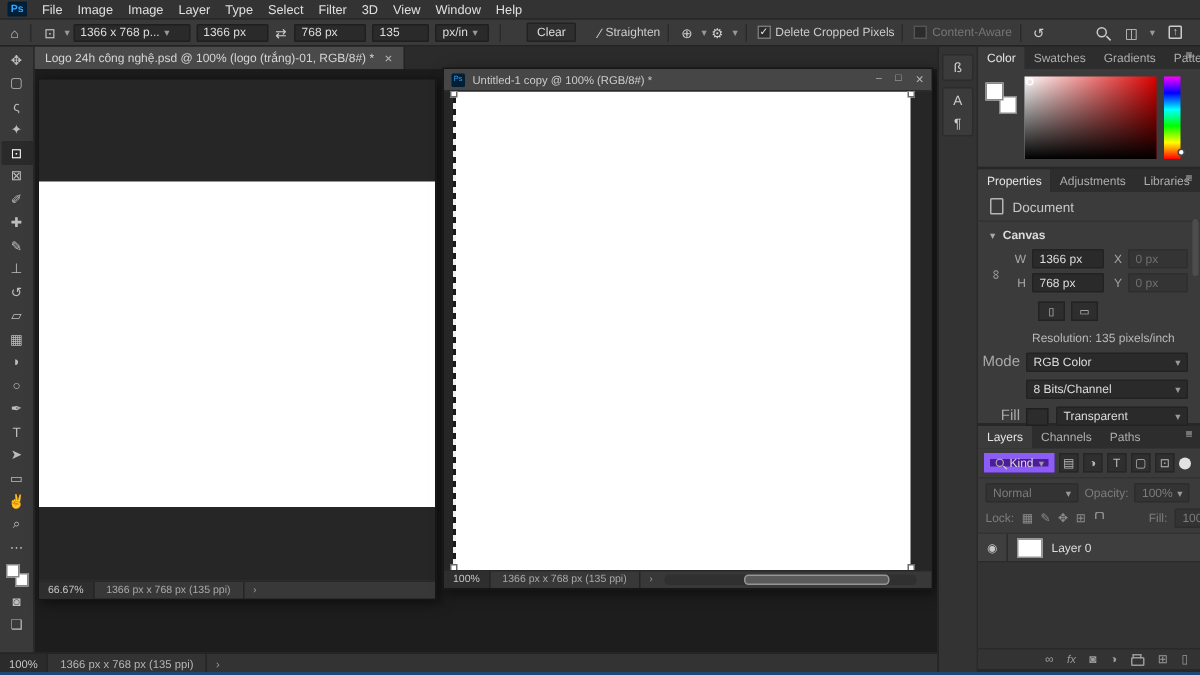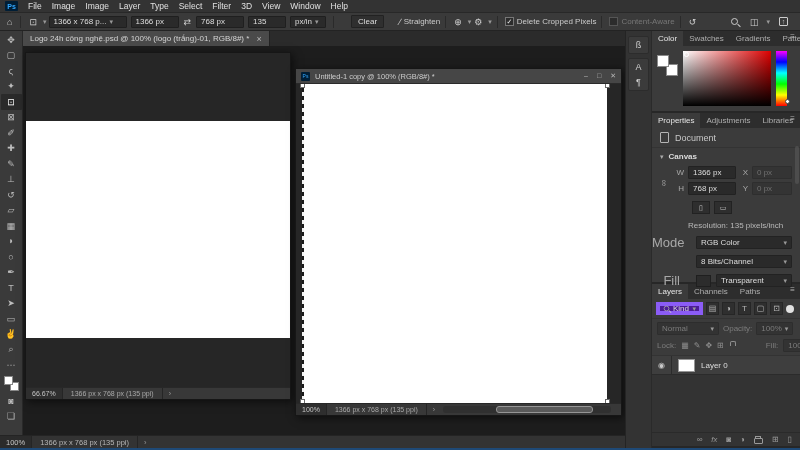--- a/index.html
+++ b/index.html
@@ -37,21 +37,21 @@
   .tool { width:21px; height:15.5px; flex:none; display:flex; align-items:center; justify-content:center; font-size:9px; color:#bdbdbd; }
   .tool.selected { background:#2a2a2a; color:#fff; border-radius:1px; }
   .fgbg { position:relative; width:15px; height:15px; margin:3px 0 2px; flex:none; }
   .fgbg .fg { position:absolute; top:0; left:0; width:9px; height:9px; background:#fff; border:1px solid #888; z-index:2; }
   .fgbg .bg { position:absolute; bottom:0; right:0; width:9px; height:9px; background:#fff; border:1px solid #888; }
 
   
   .pasteboard { position:absolute; top:46px; left:23px; width:602px; bottom:15px; background:#1d1d1d; }
   .window { position:absolute; background:#262626; border:1px solid #161616; box-shadow:2px 2px 8px rgba(0,0,0,.55); z-index:10; }
   .win1 { left:25px; top:52px; width:266px; height:348px; }
-  .win2 { left:295px; top:68px; width:327px; height:348px; }
+  .win2 { left:295px; top:45px; width:327px; height:348px; }
   .win-titlebar { height:15px; background:#3f3f3f; display:flex; align-items:center; padding:0 5px; gap:5px; font-size:7.5px; color:#ccc; border-bottom:1px solid #2a2a2a; white-space:nowrap; }
   .win2 .win-titlebar { background:#464646; }
   .file-ico { width:9px; height:9px; background:#001e36; color:#31a8ff; font-size:5px; display:flex; align-items:center; justify-content:center; border-radius:1px; flex:none; }
   .win-controls { margin-left:auto; display:flex; gap:9px; font-size:7px; color:#b5b5b5; }
   .win-body { position:absolute; top:15px; left:0; right:0; bottom:12px; background:#262626; overflow:hidden; }
   .win1 .canvas1 { position:absolute; left:0; right:0; top:53px; height:217px; background:#fff; }
   .win2 .canvas2 { position:absolute; left:7px; right:14px; top:0; bottom:0; background:#fff; }
   .ants { position:absolute; left:6px; top:0; bottom:0; width:2px; background:repeating-linear-gradient(to bottom,#f2f2f2 0 4px,#1a1a1a 4px 8px); z-index:3; }
   .handle { position:absolute; width:5px; height:5px; background:#fff; border:1px solid #6a6a6a; z-index:4; }
   .h-tl { left:4px; top:-1px; } .h-tr { right:11px; top:-1px; }
@@ -101,21 +101,21 @@
   .wh-wrap { position:relative; padding-left:20px; }
   .chain { position:absolute; left:9px; top:12px; color:#a5a5a5; font-size:9px; transform:rotate(90deg); }
   .prow { display:flex; align-items:center; margin:3px 8px 0 0; }
   .lbl { width:12px; text-align:right; margin-right:4px; color:#a8a8a8; font-size:8px; flex:none; }
   .fld { height:13px; background:#2a2a2a; border:1px solid #222; border-radius:1px; display:flex; align-items:center; padding:0 4px; font-size:8px; color:#ddd; width:48px; }
   .fld.disabled { background:#343434; color:#707070; border-color:#2e2e2e; width:40px; }
   .orient-row { display:flex; gap:4px; margin:6px 0 0 40px; }
   .orient { width:18px; height:13px; background:#2e2e2e; border:1px solid #222; display:flex; align-items:center; justify-content:center; color:#c5c5c5; font-size:7px; }
   .res-line { padding:7px 0 0 36px; color:#b8b8b8; font-size:8px; }
   .mode-row { display:flex; align-items:center; margin:5px 8px 0 0; }
-  .mode-lbl { width:28px; text-align:right; margin-right:16px; color:#a8a8a8; font-size:13px; flex:none; }
+  .mode-lbl { width:28px; text-align:right; margin-right:4px; color:#a8a8a8; font-size:10px; flex:none; }
   .sel { height:13px; background:#2a2a2a; border:1px solid #222; border-radius:1px; display:flex; align-items:center; padding:0 4px; font-size:8px; color:#ddd; flex:1; }
   .sel .ob-caret { margin-left:auto; }
   .fill-swatch { width:15px; height:12px; background:#2c2c2c; border:1px solid #1f1f1f; margin-right:5px; flex:none; }
   .vscroll { position:absolute; right:1px; top:18px; width:4px; height:38px; background:#565656; border-radius:2px; opacity:.7; }
 
   
   .layers-panel { flex:1; }
   .layers-panel .panel-body { display:flex; flex-direction:column; }
   .filter-row { display:flex; align-items:center; gap:3px; padding:3px 4px; border-bottom:1px solid #333; flex:none; }
   .kind-box { display:flex; align-items:center; gap:3px; background:#4c1d95; border:4px solid #8b5cf6; height:13px; padding:0 3px; width:58px; font-size:8px; color:#ddd; }

